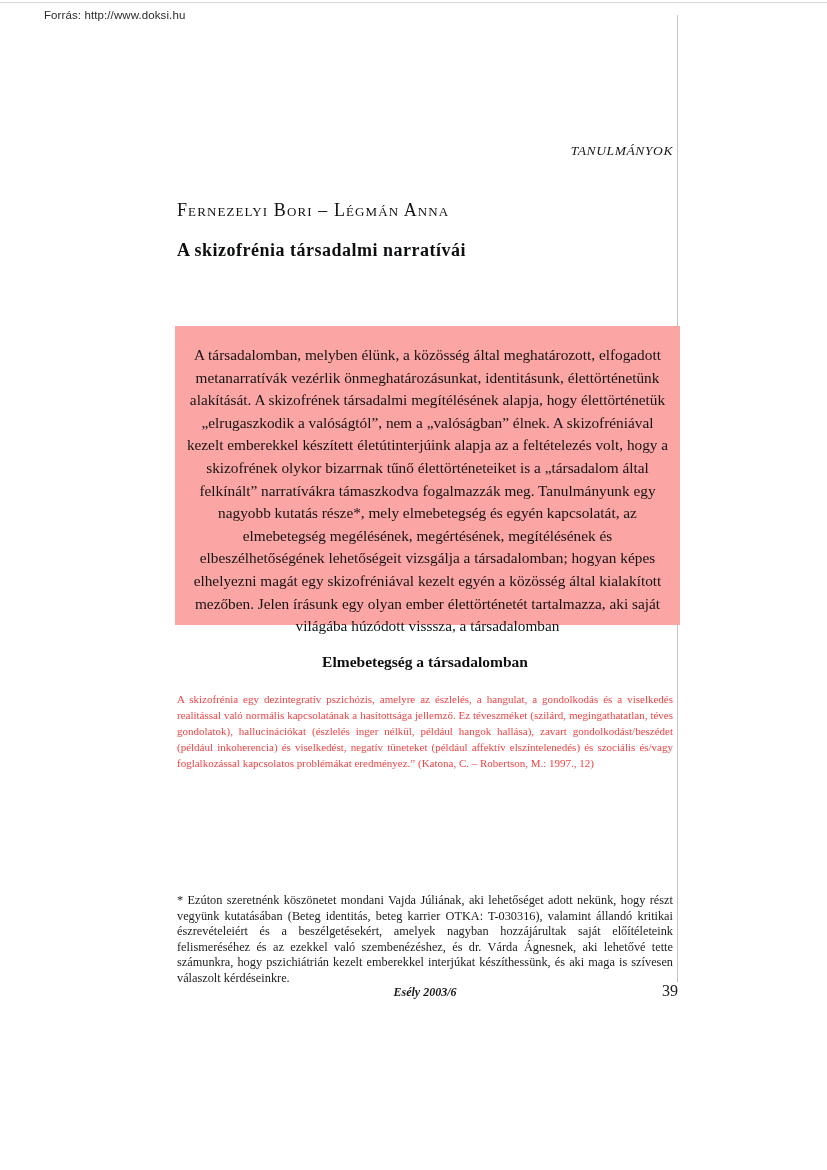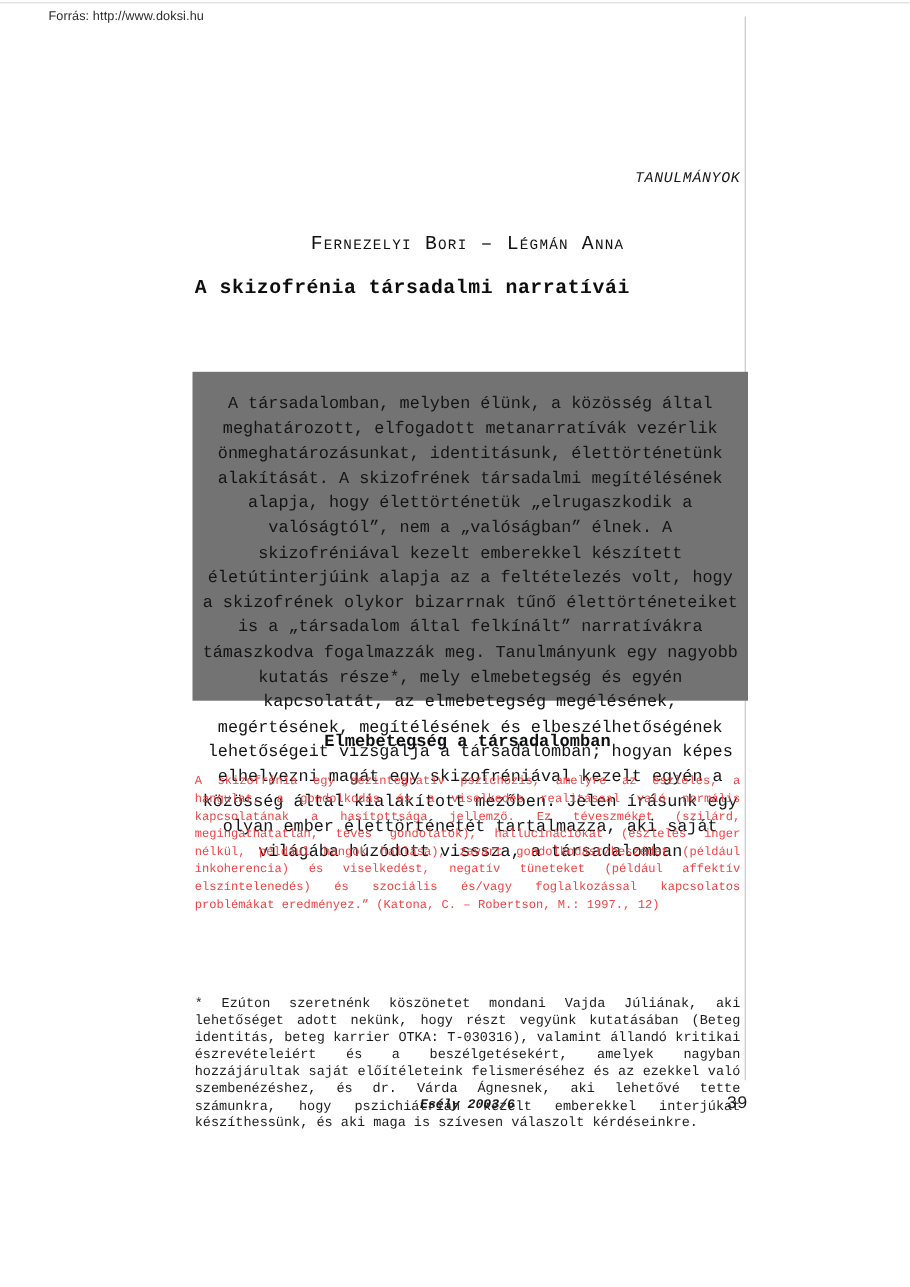--- a/index.html
+++ b/index.html
@@ -43,43 +43,41 @@
     top: 15px;
     width: 1px;
     height: 967px;
     background: #c4c4c4;
   }
 
   
   .page {
     position: absolute;
     left: 0;
-    top: 12px;
+    top: 0;
     width: 827px;
     height: 952px;
-    font-family: Liberation Mono, monospace;
   }
   .col {
     position: absolute;
     left: 177px;
     width: 496px;
   }
 
   .running-head {
     top: 143px;
     text-align: right;
     font-style: italic;
     font-size: 13.5px;
     letter-spacing: 0.6px;
     color: #17181a;
   }
 
   .authors {
     top: 200px;
-    text-align: center;
     font-size: 18px;
     letter-spacing: 1.1px;
     font-variant: small-caps;
     color: #111214;
   }
 
   .article-title {
     top: 240px;
     text-align: left;
     font-size: 18px;
@@ -88,21 +86,21 @@
     color: #0d0e10;
   }
 
   
   .abstract {
     position: absolute;
     left: 175px;
     top: 326px;
     width: 505px;
     height: 299px;
-    background: #737373;
+    background: #fca5a5;
     box-sizing: border-box;
     padding: 18px 8px 6px 8px;
   }
   .abstract-text {
     font-size: 15.3px;
     line-height: 22.6px;
     text-align: center;
     color: #141414;
   }
 

